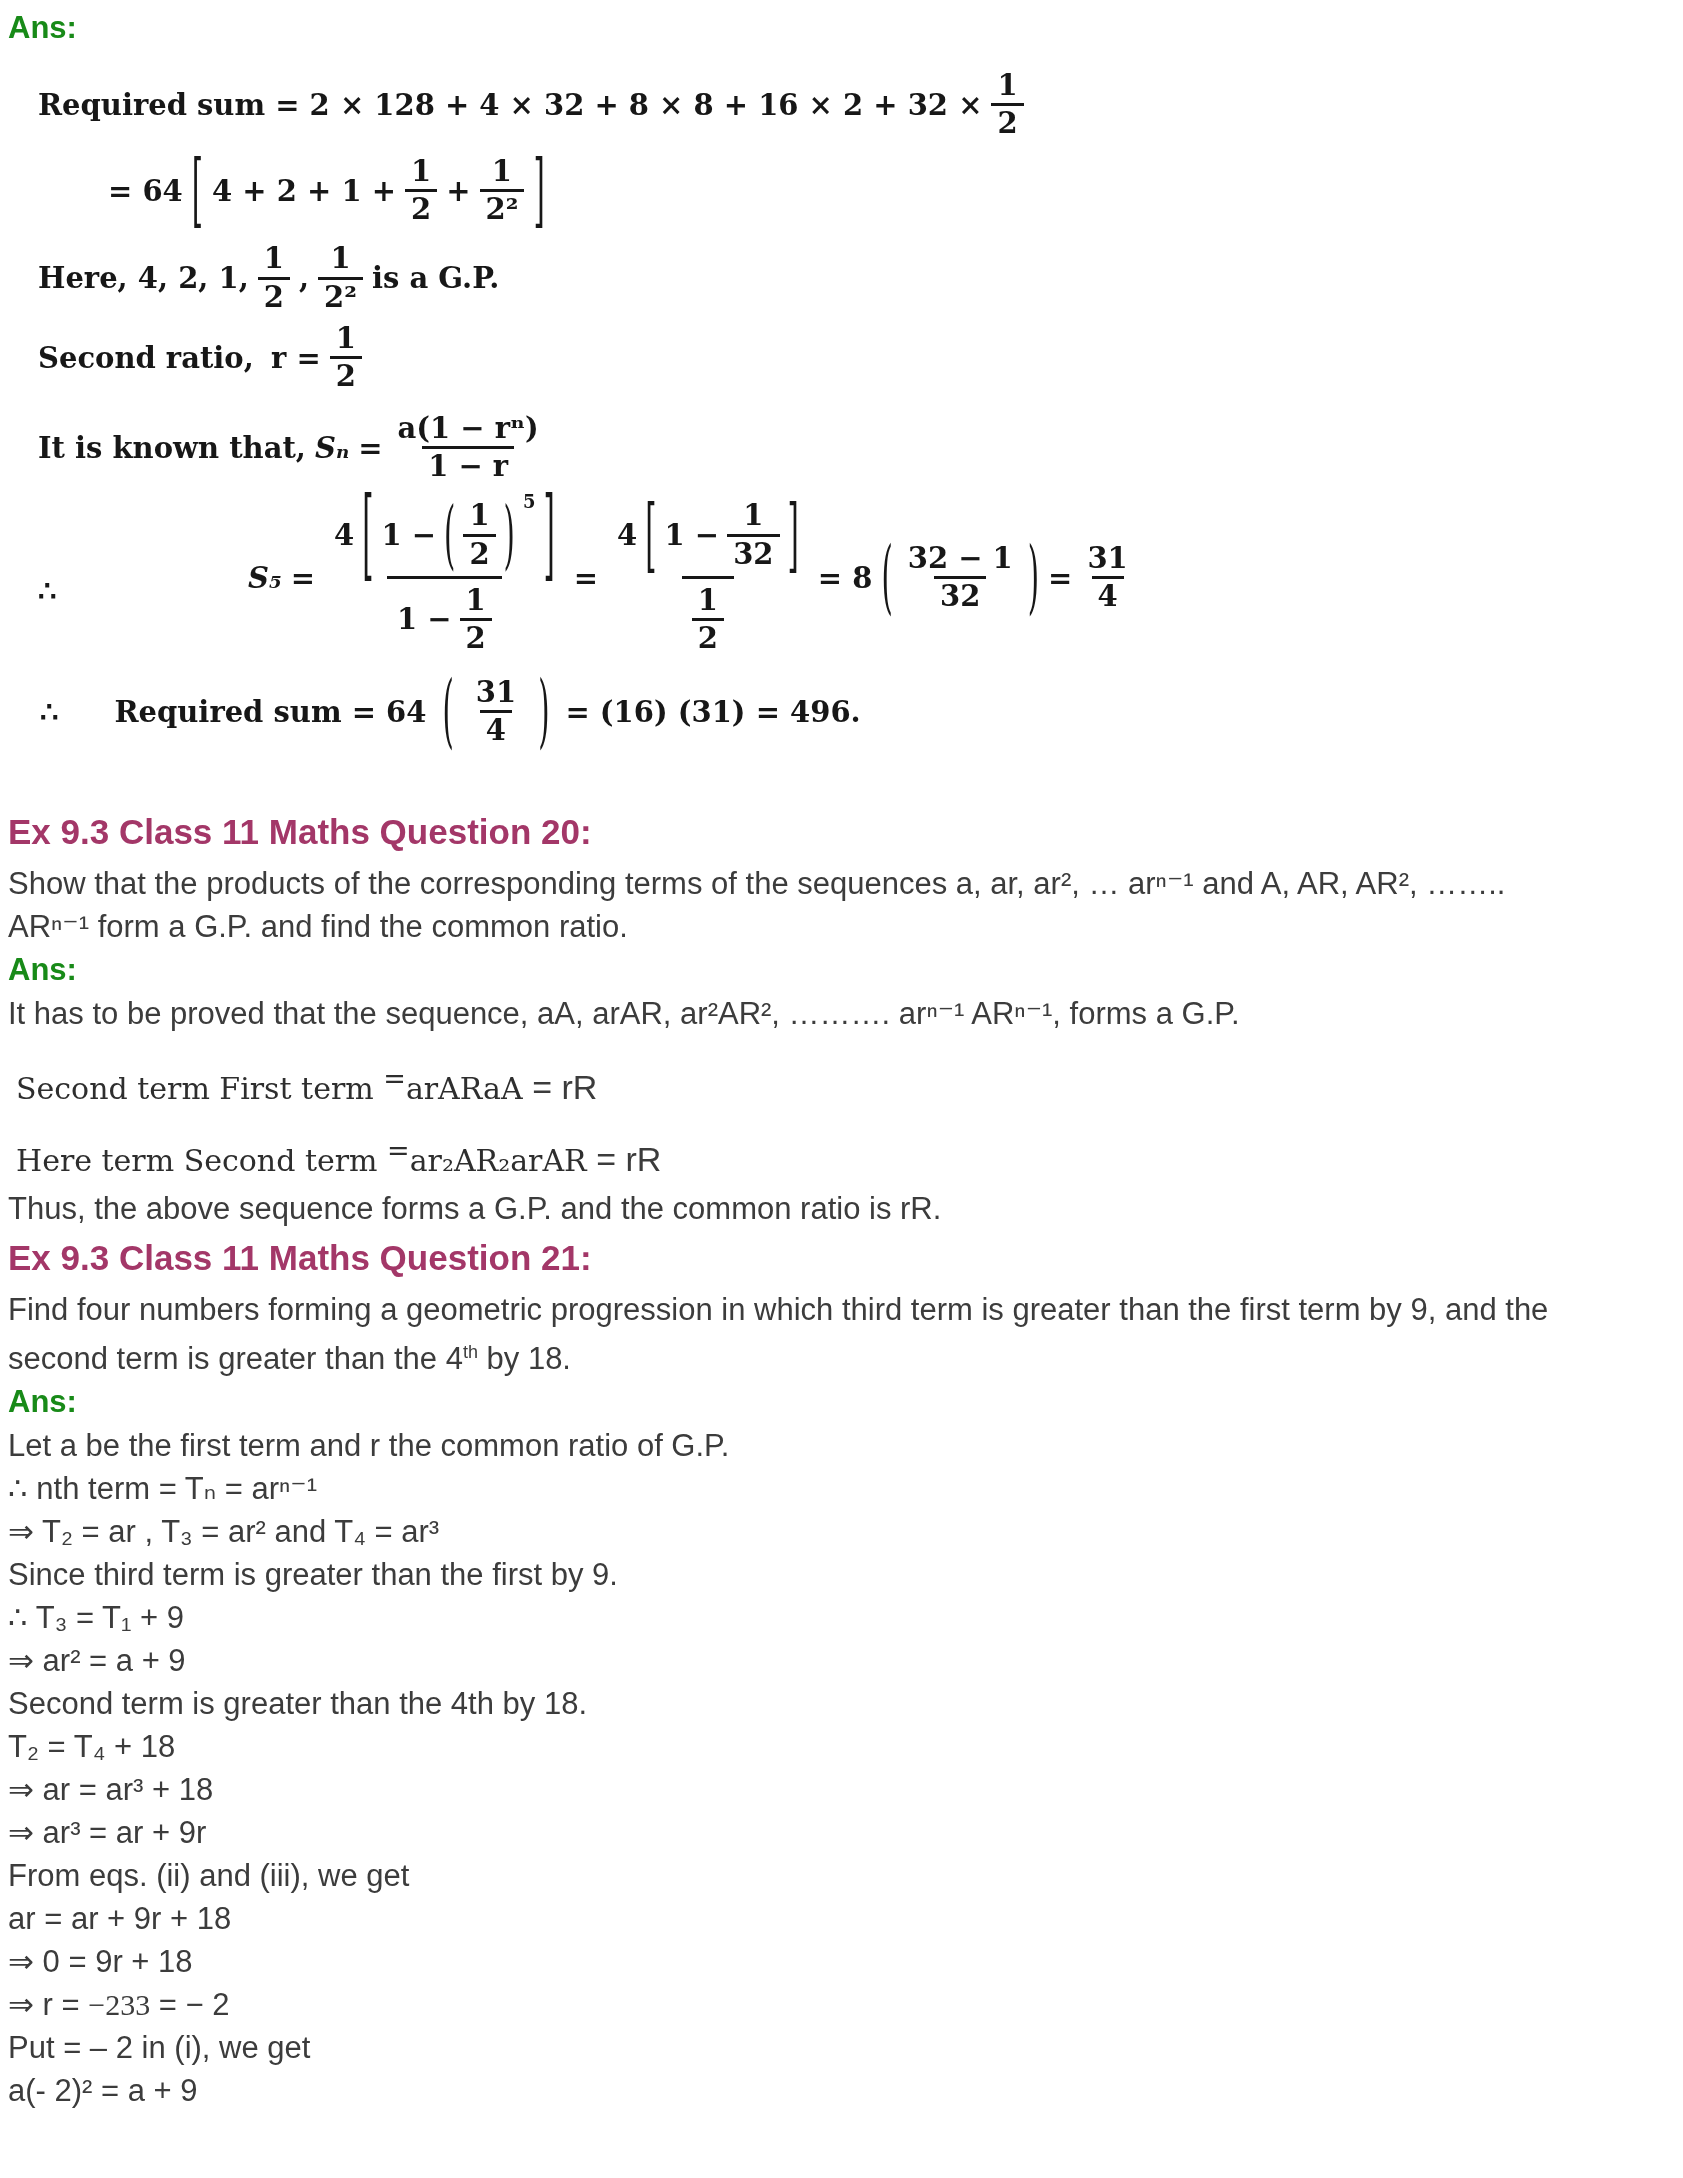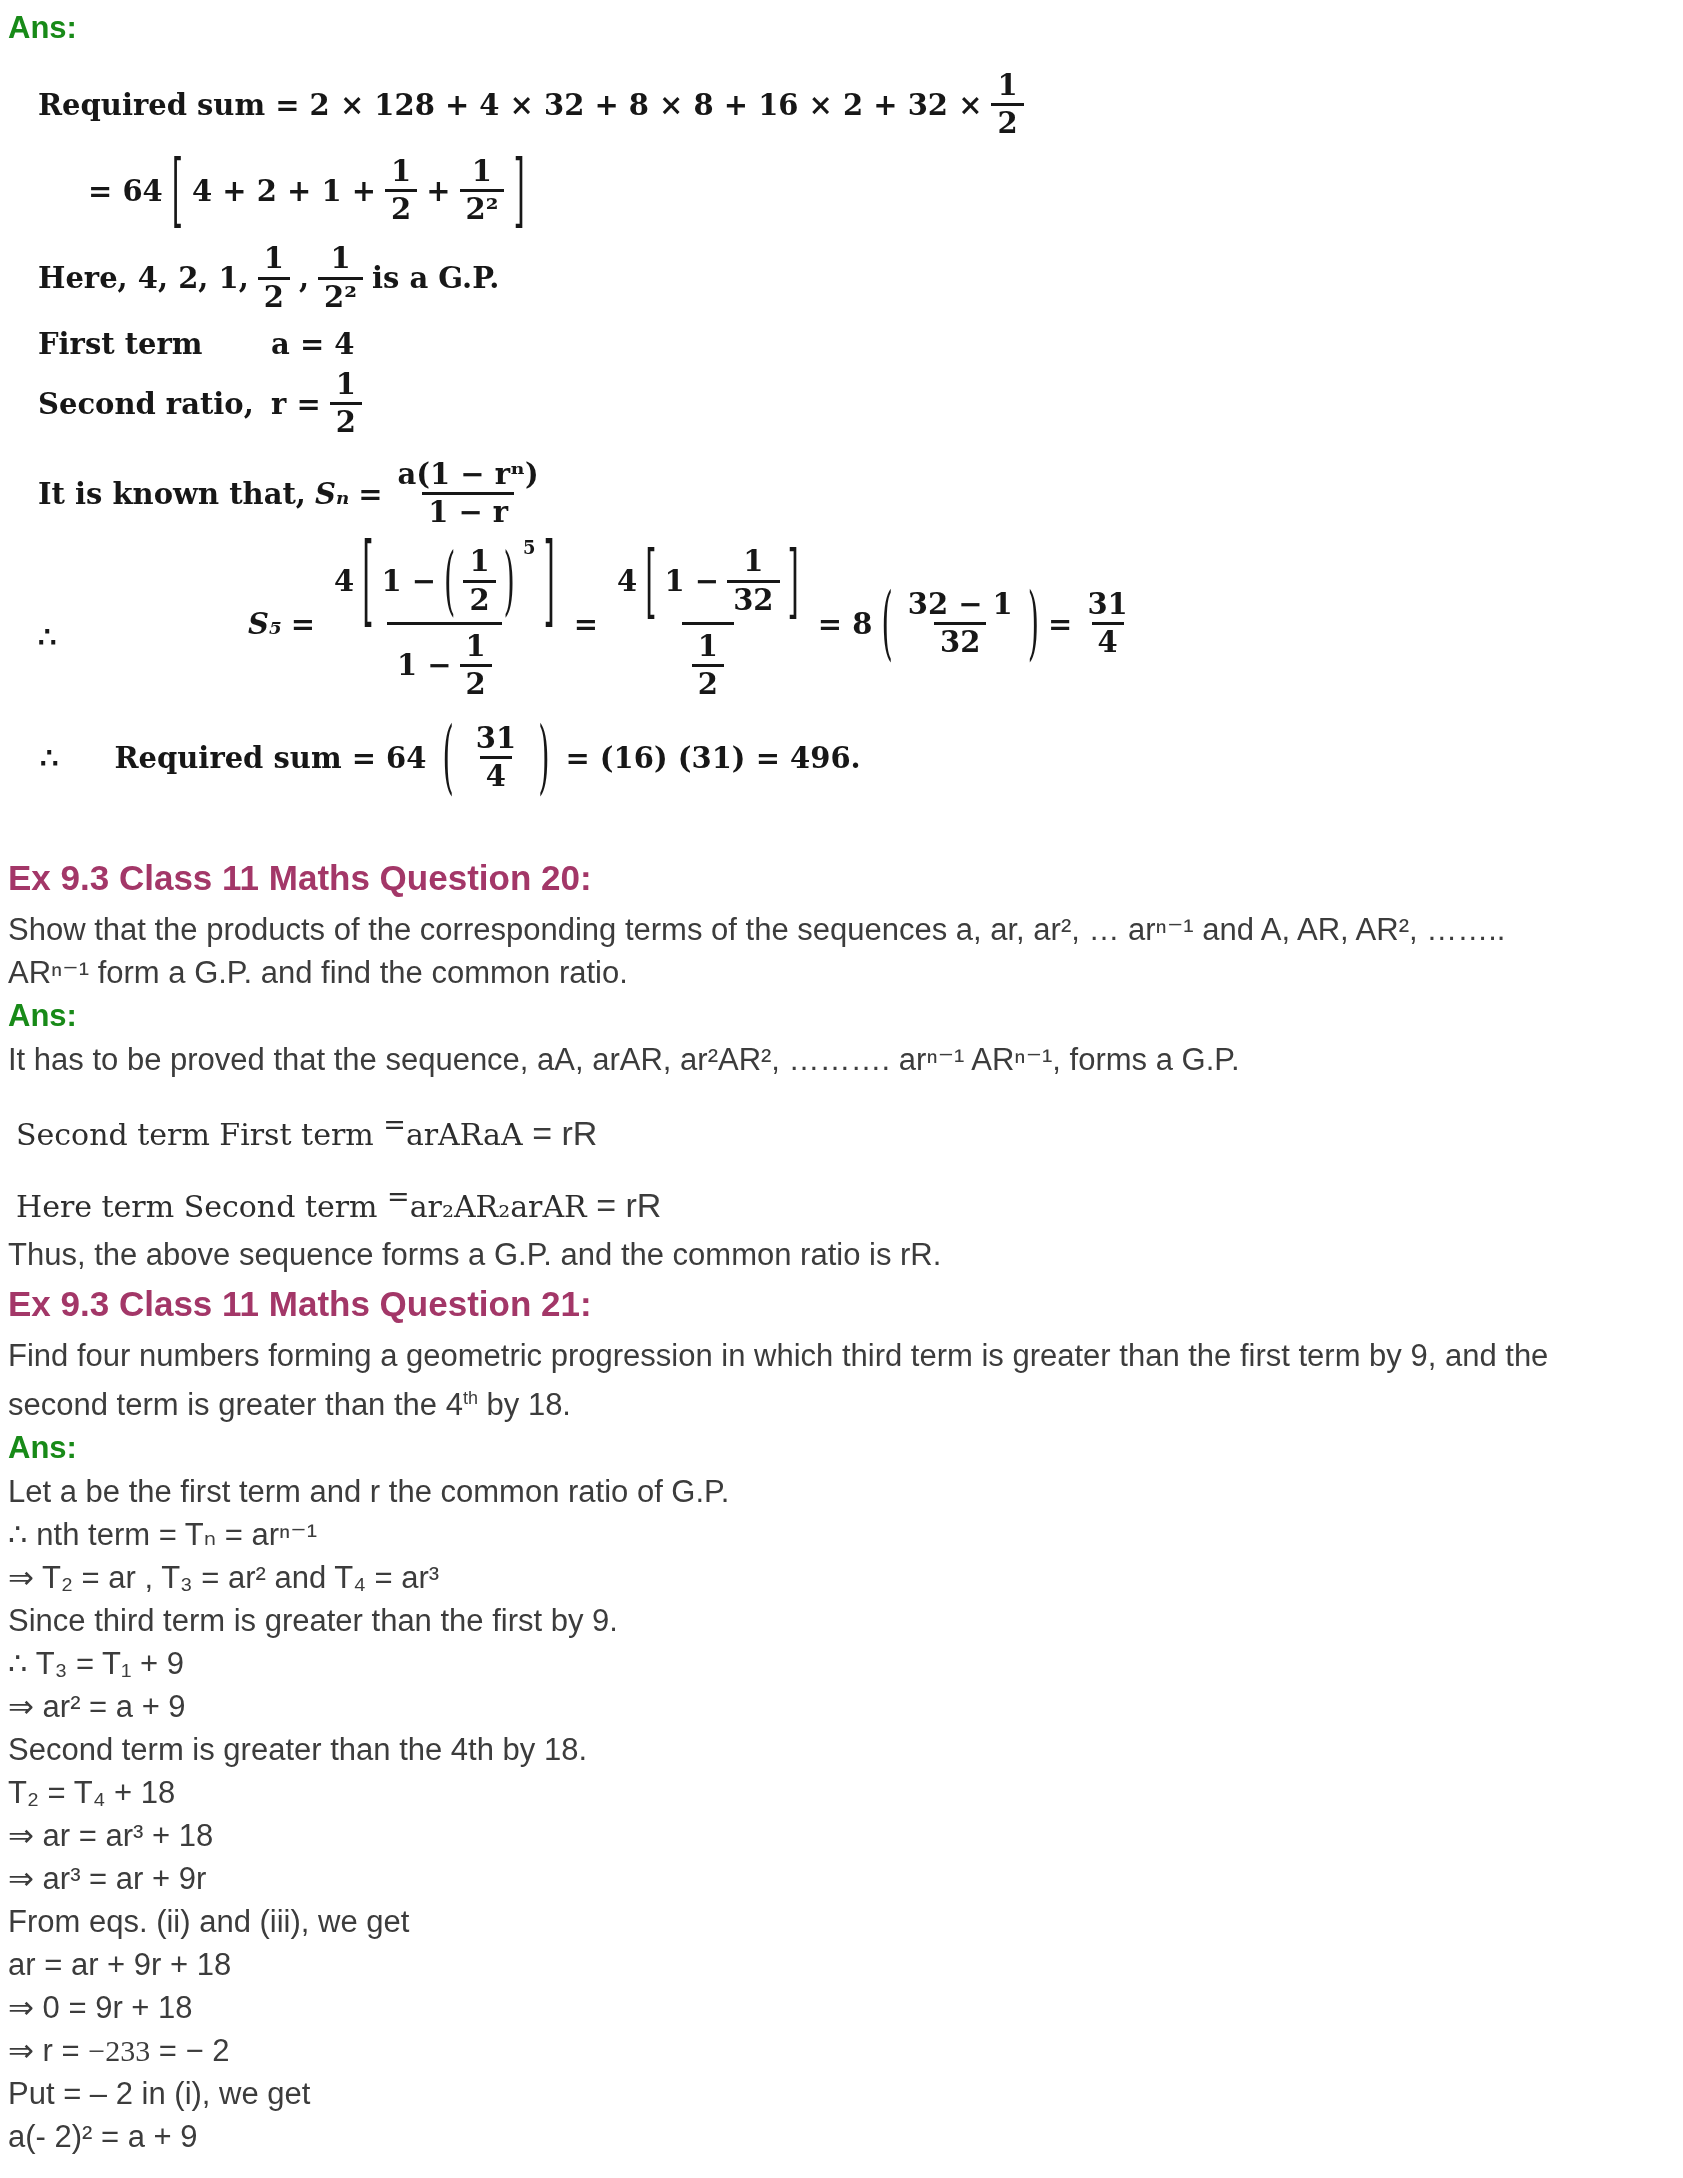--- a/index.html
+++ b/index.html
@@ -13,21 +13,21 @@
   
   .ans { color:#188a18; font-weight:700; font-size:31px; margin:2px 0 4px 0; }
   .qhead { color:#a33768; font-weight:700; font-size:35px; margin:8px 0 10px 0; }
   .qhead.first { margin-top:63px; }
   .body-p { font-size:31px; line-height:43px; margin:2px 0 4px 0; max-width:1544px; }
   .step { font-size:31px; line-height:43px; }
   
   .scan { font-family:"DejaVu Serif","Liberation Serif",serif; font-weight:600; color:#171717; font-size:29px; }
   .ml { display:flex; align-items:center; gap:9px; }
   .l1 { margin:22px 0 0 30px; }
-  .l2 { margin:12px 0 0 80px; }
+  .l2 { margin:12px 0 0 100px; }
   .l3 { margin:14px 0 0 30px; }
   .l4 { margin:12px 0 0 30px; }
   .l5 { margin:6px 0 0 30px; }
   .l6 { margin:16px 0 0 30px; }
   .l7 { margin:10px 0 0 0; padding-left:240px; position:relative; }
   .l8 { margin:14px 0 26px 32px; gap:16px; }
   .lbl { width:224px; display:inline-block; }
   .tf-abs { position:absolute; left:30px; top:48%; }
   .reqsum-gap { margin-left:40px; }
   
@@ -89,24 +89,20 @@
         <span class="d">2</span>
       </span>
       <span>,</span>
       <span class="fr">
         <span class="n">1</span>
         <span class="d">2²</span>
       </span>
       <span>is a G.P.</span>
     </div>
 
-    <div class="ml l4">
-      <span class="lbl">First term</span>
-      <span>a = 4</span>
-    </div>
 
     <div class="ml l5">
       <span class="lbl">Second ratio,</span>
       <span>r =</span>
       <span class="fr">
         <span class="n">1</span>
         <span class="d">2</span>
       </span>
     </div>
 

